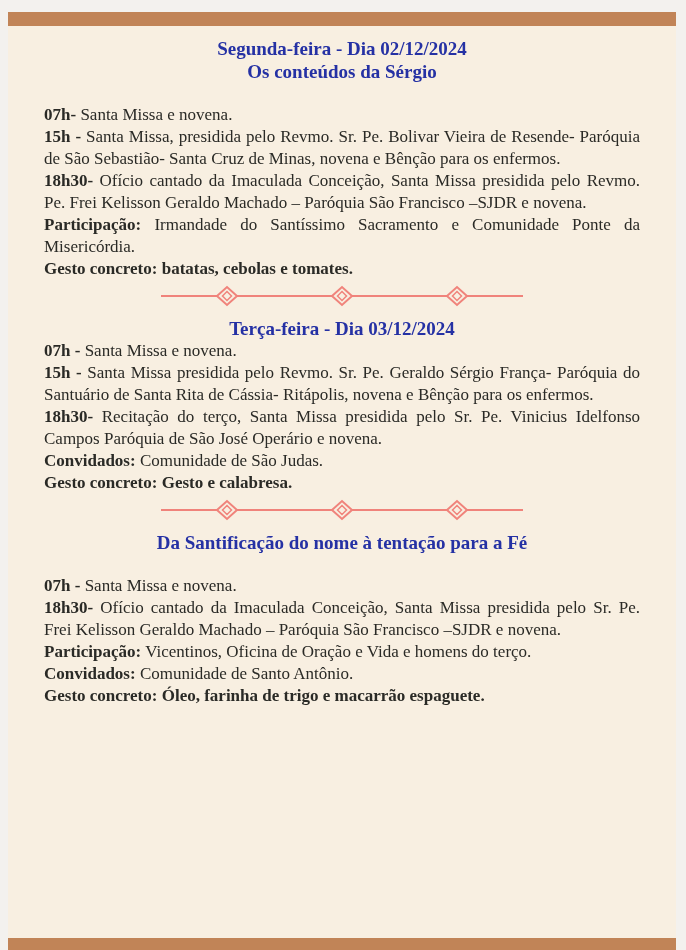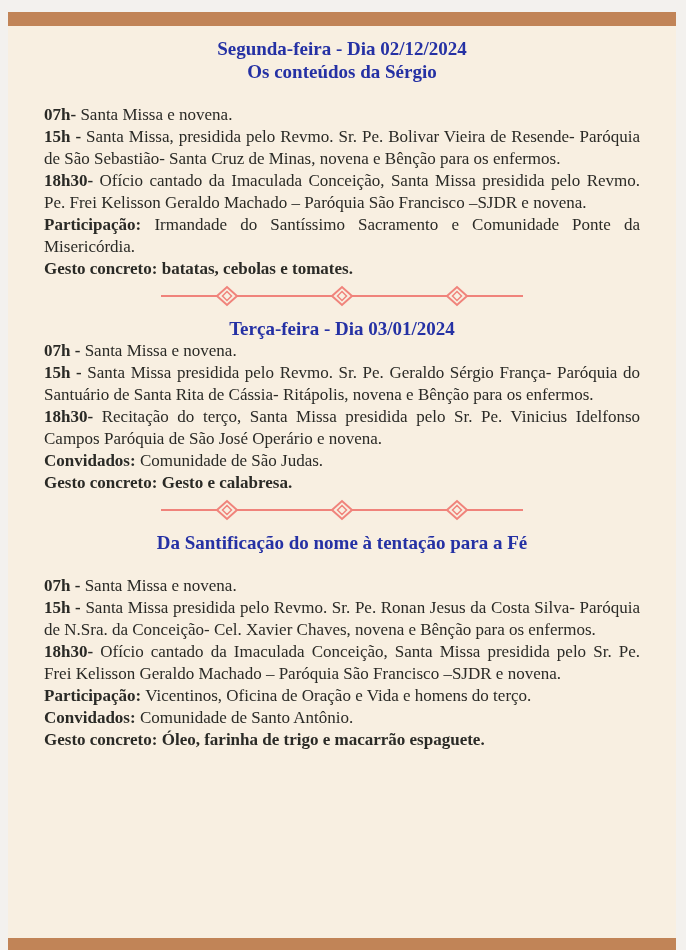--- a/index.html
+++ b/index.html
@@ -80,39 +80,38 @@
         <svg class="divider" viewBox="0 0 362 22">
           <line x1="0" y1="11" x2="362" y2="11" stroke="#f0837b" stroke-width="2"></line>
           <path d="M 56 11 L 66 2 L 76 11 L 66 20 Z" fill="#f8efe1" stroke="#f0837b" stroke-width="2"></path>
           <path d="M 61.5 11 L 66 6.5 L 70.5 11 L 66 15.5 Z" fill="none" stroke="#f0837b" stroke-width="1.5"></path>
           <path d="M 171 11 L 181 2 L 191 11 L 181 20 Z" fill="#f8efe1" stroke="#f0837b" stroke-width="2"></path>
           <path d="M 176.5 11 L 181 6.5 L 185.5 11 L 181 15.5 Z" fill="none" stroke="#f0837b" stroke-width="1.5"></path>
           <path d="M 286 11 L 296 2 L 306 11 L 296 20 Z" fill="#f8efe1" stroke="#f0837b" stroke-width="2"></path>
           <path d="M 291.5 11 L 296 6.5 L 300.5 11 L 296 15.5 Z" fill="none" stroke="#f0837b" stroke-width="1.5"></path>
         </svg>
       </div>
-      <div class="section-heading">Terça-feira - Dia 03/01/2024</div>
+      <div class="section-heading">Terça-feira - Dia 03/12/2024</div>
       <p class="entry"><span class="label">07h -</span><span> Santa Missa e novena.</span></p>
       <p class="entry"><span class="label">15h -</span><span> Santa Missa presidida pelo Revmo. Sr. Pe. Geraldo Sérgio França- Paróquia do Santuário de Santa Rita de Cássia- Ritápolis, novena e Bênção para os enfermos.</span></p>
       <p class="entry"><span class="label">18h30-</span><span> Recitação do terço, Santa Missa presidida pelo Sr. Pe. Vinicius Idelfonso Campos Paróquia de São José Operário e novena.</span></p>
       <p class="entry"><span class="label">Convidados:</span><span> Comunidade de São Judas.</span></p>
       <p class="entry bold-line"><span class="label">Gesto concreto:</span><span> Gesto e calabresa.</span></p>
       <div>
         <svg class="divider" viewBox="0 0 362 22">
           <line x1="0" y1="11" x2="362" y2="11" stroke="#f0837b" stroke-width="2"></line>
           <path d="M 56 11 L 66 2 L 76 11 L 66 20 Z" fill="#f8efe1" stroke="#f0837b" stroke-width="2"></path>
           <path d="M 61.5 11 L 66 6.5 L 70.5 11 L 66 15.5 Z" fill="none" stroke="#f0837b" stroke-width="1.5"></path>
           <path d="M 171 11 L 181 2 L 191 11 L 181 20 Z" fill="#f8efe1" stroke="#f0837b" stroke-width="2"></path>
           <path d="M 176.5 11 L 181 6.5 L 185.5 11 L 181 15.5 Z" fill="none" stroke="#f0837b" stroke-width="1.5"></path>
           <path d="M 286 11 L 296 2 L 306 11 L 296 20 Z" fill="#f8efe1" stroke="#f0837b" stroke-width="2"></path>
           <path d="M 291.5 11 L 296 6.5 L 300.5 11 L 296 15.5 Z" fill="none" stroke="#f0837b" stroke-width="1.5"></path>
         </svg>
       </div>
       <div class="section-heading theme">Da Santificação do nome à tentação para a Fé</div>
       <p class="entry"><span class="label">07h -</span><span> Santa Missa e novena.</span></p>
-      <p class="entry"><span class="label">15h -</span><span> Santa Missa presidida pelo Revmo. Sr. Pe. Ronan Jesus da Costa Silva- Paróquia de N.Sra. da Conceição- Cel. Xavier Chaves, novena e Bênção para os enfermos.</span></p>
       <p class="entry"><span class="label">18h30-</span><span> Ofício cantado da Imaculada Conceição, Santa Missa presidida pelo Sr. Pe. Frei Kelisson Geraldo Machado – Paróquia São Francisco –SJDR e novena.</span></p>
       <p class="entry"><span class="label">Participação:</span><span> Vicentinos, Oficina de Oração e Vida e homens do terço.</span></p>
       <p class="entry"><span class="label">Convidados:</span><span> Comunidade de Santo Antônio.</span></p>
       <p class="entry bold-line"><span class="label">Gesto concreto:</span><span> Óleo, farinha de trigo e macarrão espaguete.</span></p>
     </main>
   <div class="accent-bar bottom"></div>
 </div>
 
 </body></html>

